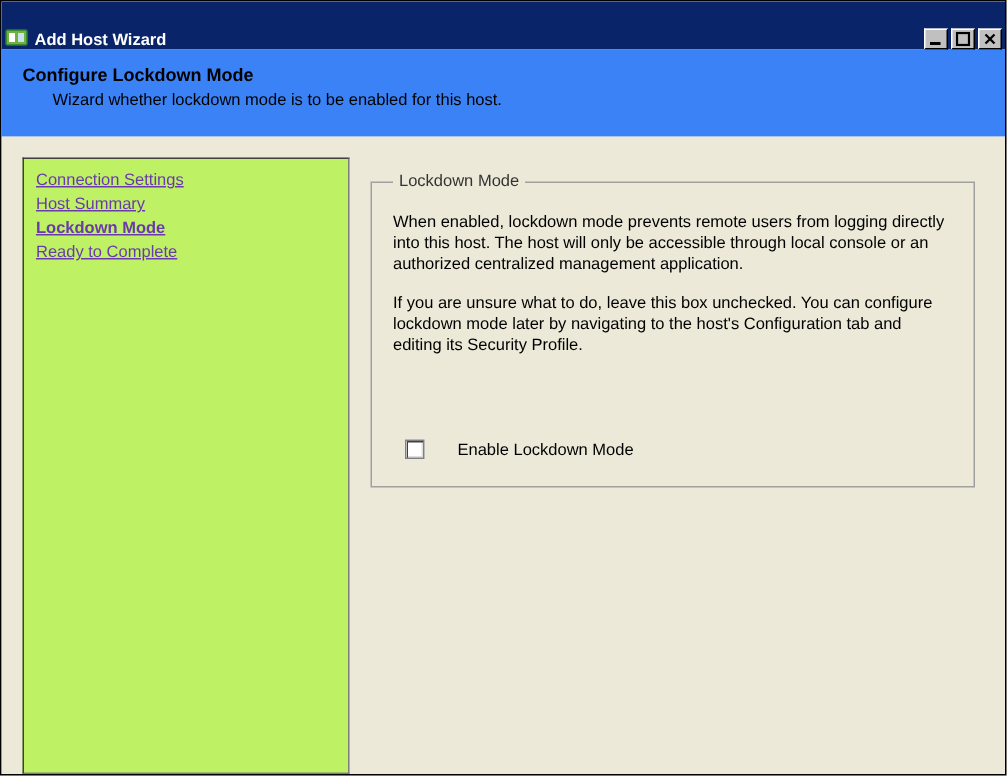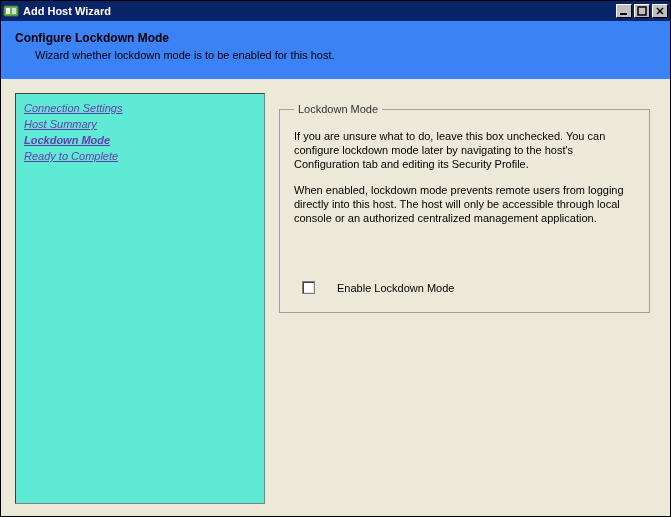--- a/index.html
+++ b/index.html
@@ -9,23 +9,23 @@
     font-size: 11px;
     background: #fff;
     width: 671px;
     height: 517px;
     overflow: hidden;
     border: 1px solid #000;
   }
   .titlebar {
     background: linear-gradient(to right, #0a246a, #0a246a 60%, #3a6ea5);
     background: #0a246a;
-    height: 20px;
+    height: 32px;
     display: flex;
-    align-items: center;
+    align-items: flex-end;
     padding: 0 2px;
     color: #fff;
     font-weight: bold;
   }
   .titlebar .icon {
     width: 16px; height: 16px;
     display: inline-flex; align-items:center; justify-content:center;
     margin-right: 4px;
   }
   .titlebar .icon svg { width:16px; height:16px; }
@@ -50,28 +50,27 @@
   .header .h-title { font-weight: bold; font-size: 12px; color:#000; }
   .header .h-sub { margin: 4px 0 0 20px; color:#000; }
   .body {
     background: #ece9d8;
     height: 425px;
     display:flex;
     padding: 14px 14px 0 14px;
     gap: 8px;
   }
   .sidebar {
-    width: 250px;
-    background:#5eead4;
+    width: 218px;
+    background:#bef264;
     border: 1px solid #808080;
     border-top: 1px solid #404040;
     border-left: 1px solid #404040;
     padding: 6px 8px;
     overflow:hidden;
-    font-style:italic;
   }
   .sidebar a, .sidebar div.step {
     display:block;
     color: #6a3aad;
     text-decoration: underline;
     font-size: 11px;
     line-height: 16px;
     cursor:pointer;
   }
   .sidebar .current {
@@ -173,22 +172,22 @@
   <div class="sidebar">
     <a class="step">Connection Settings</a>
     <a class="step">Host Summary</a>
     <div class="step current">Lockdown Mode</div>
     <a class="step">Ready to Complete</a>
   </div>
 
   <div class="content">
     <fieldset class="group">
       <legend>Lockdown Mode</legend>
+      <p>When enabled, lockdown mode prevents remote users from logging directly into this host. The host will only be accessible through local console or an authorized centralized management application.</p>
       <p>If you are unsure what to do, leave this box unchecked. You can configure lockdown mode later by navigating to the host's Configuration tab and editing its Security Profile.</p>
-      <p>When enabled, lockdown mode prevents remote users from logging directly into this host. The host will only be accessible through local console or an authorized centralized management application.</p>
       <div class="chk-row">
         <span class="chk"></span>
         <span>Enable Lockdown Mode</span>
       </div>
     </fieldset>
   </div>
 </div>
 
 <div class="footer">
   <button class="btn help">Help</button>

